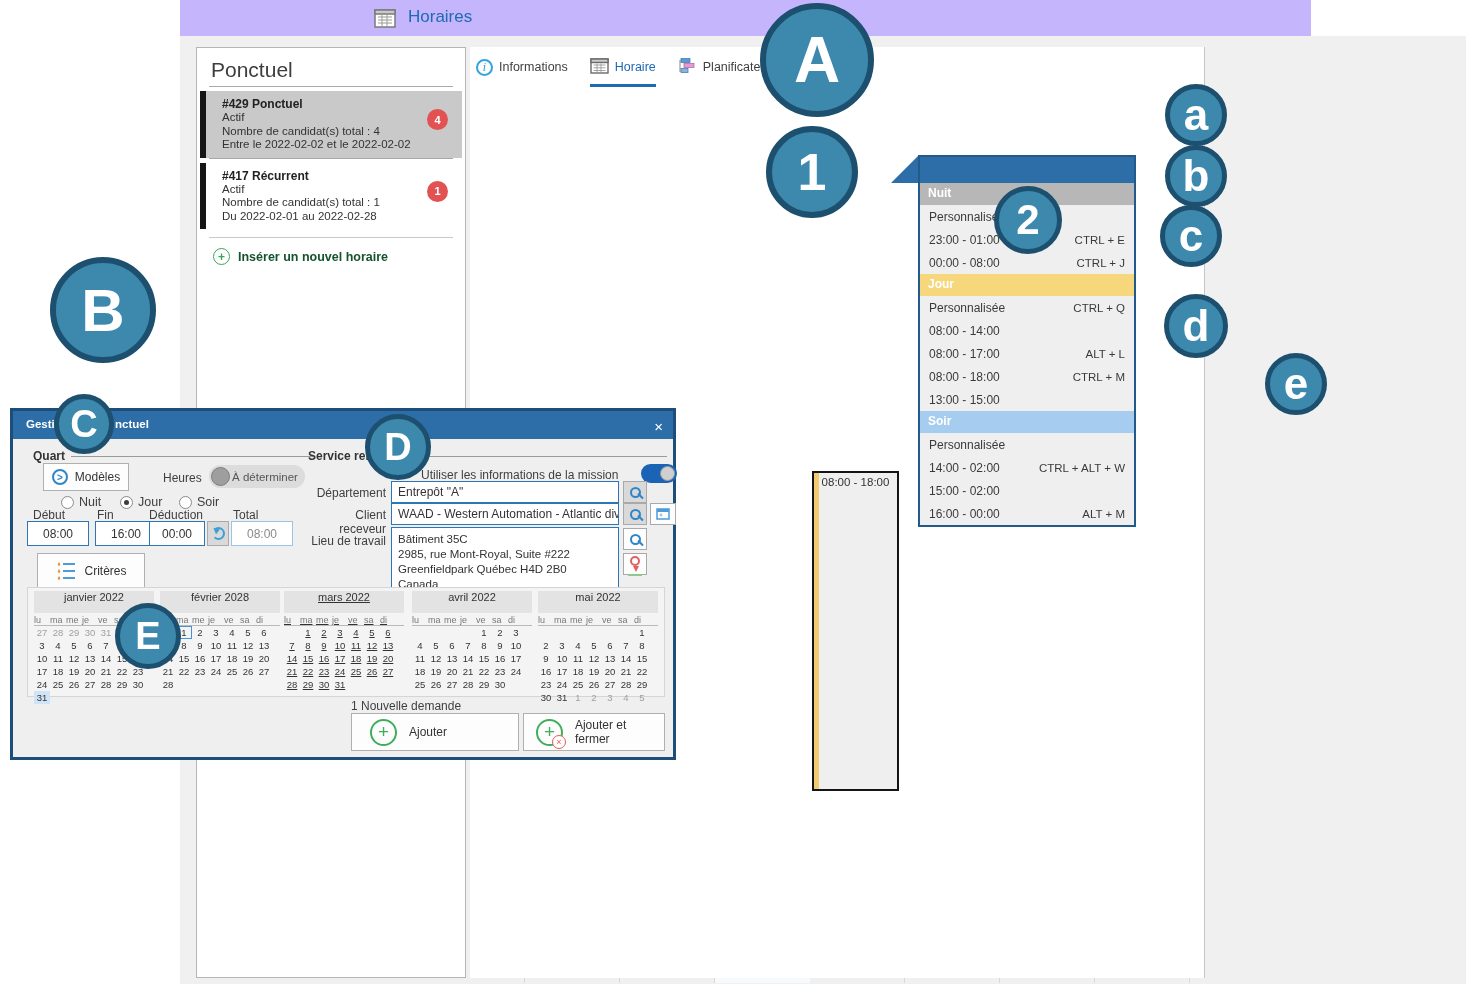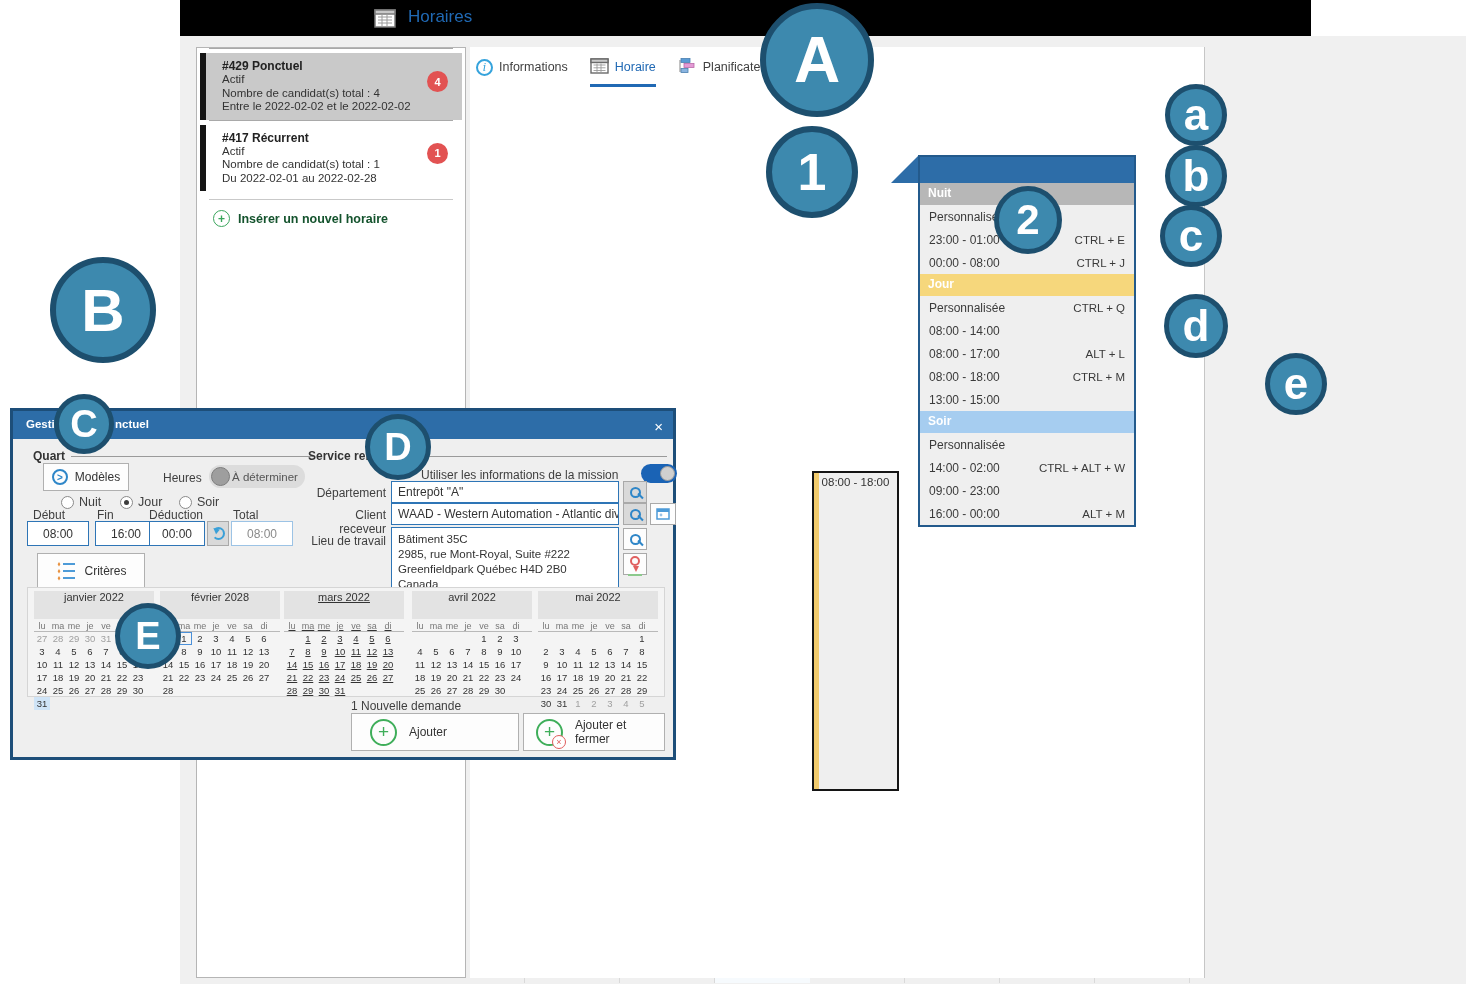--- a/index.html
+++ b/index.html
@@ -1,20 +1,20 @@
 <!DOCTYPE html>
 <html><head>
 <meta charset="utf-8">
 <style>
 *{box-sizing:border-box;margin:0;padding:0}
 html,body{width:1466px;height:984px}
 body{font-family:"Liberation Sans",sans-serif;background:#fff;position:relative;overflow:hidden;color:#333}
 .abs{position:absolute}
 
-#titlebar{left:180px;top:0;width:1131px;height:36px;background:#000000}
+#titlebar{left:180px;top:0;width:1131px;height:36px;background:#c4b5fd}
 #appbg{left:180px;top:36px;width:1286px;height:948px;background:#f0f0f0}
 #apptitle{left:228px;top:7px;font-size:17px;color:#2069b4}
 
 #sidebar{left:196px;top:47px;width:270px;height:931px;background:#fff;border:1px solid #b5b5b5;z-index:2}
 .sb-h{font-size:21px;color:#3d3d3d;margin:10px 0 4px 14px}
 .sb-rule{height:1px;background:#a9a9a9;margin:0 12px 4px 12px}
 .sb-item{position:relative;margin:0 3px;padding:6px 6px 6px 22px;min-height:62px}
 .sb-item.sel{background:#c9c9c9}
 .sb-bar{position:absolute;left:0;top:0;bottom:0;width:6px;background:#151515}
 .sb-t{font-weight:bold;font-size:12px;color:#222}
@@ -100,23 +100,23 @@
 #dialog{left:10px;top:408px;width:666px;height:352px;background:#efefef;border:3px solid #1d4e79;z-index:7}
 #dlg-title{position:absolute;left:0;top:0;right:0;height:28px;background:#2d6da8;color:#fff;font-weight:bold;font-size:11.5px}
 #dlg-title span{position:absolute;top:7px}
 #dlg-close{position:absolute;right:10px;top:4px;font-size:15px;color:#fff;font-weight:normal}
 .dabs{position:absolute}
 .dlbl{font-size:12px;color:#3f3f3f}
 .dinp{background:#fff;border:1px solid #2e75b6;font-size:12px;color:#333;display:flex;align-items:center;justify-content:center}
 .dinp.dim{border-color:#9cc3e5;color:#8a8a8a}
 #dlg-cal{background:#f4f4f4;border:1px solid #d5d5d5}
 .month{position:absolute;top:3px;width:120px}
-.mname{height:28px;background:#e3e3e3;font-size:11px;color:#333;text-align:center}
+.mname{height:22px;background:#e3e3e3;font-size:11px;color:#333;text-align:center}
 .wkhdr{display:flex;border-bottom:1px solid #b9b9b9;margin-top:2px}
-.wkhdr span{width:16px;text-align:center;font-size:9px;color:#777}
+.wkhdr span{width:16px;text-align:left;font-size:9px;color:#777}
 .mrow{display:flex}
 .mrow span{width:16px;height:13px;line-height:13px;text-align:center;font-size:9.5px;color:#333}
 .mrow span.mut{color:#9f9f9f}
 .mrow span.sel{border:1px solid #4a90d9;line-height:11px}
 .mrow span.hig{background:#cfe4f7}
 .calarr{font-size:9px;color:#555}
 .bigplus{width:27px;height:27px;border:2px solid #3fae5a;border-radius:50%;color:#3fae5a;font-size:19px;display:flex;align-items:center;justify-content:center;position:relative}
 .bigplus .rx{position:absolute;right:-5px;bottom:-5px;width:14px;height:14px;border:1.5px solid #e05c5c;border-radius:50%;background:#fff;color:#e05c5c;font-size:9px;display:flex;align-items:center;justify-content:center}
 
 .callout{position:absolute;border-radius:50%;background:#3d89ae;border:5px solid #1d4f6e;color:#fff;font-weight:bold;display:flex;align-items:center;justify-content:center;z-index:20}
@@ -130,20 +130,21 @@
       <rect x="1" y="3" width="20" height="4" fill="#c9c9c9" stroke="#7a7a7a" stroke-width="1.5"></rect>
       <path d="M4 10h14M4 13h14M4 16h14M8 8v11M13 8v11" stroke="#9a9a9a" stroke-width="1"></path>
     </svg>
   <div class="abs" id="apptitle">Horaires</div>
 
 </div>
 <div class="abs" id="appbg"></div>
 
 <div class="abs" id="sidebar">
   <div id="sb-sections">
+      <div class="sb-h">Ponctuel</div>
       <div class="sb-rule"></div>
       <div class="sb-item sel">
         <div class="sb-bar"></div>
         <div class="sb-t">#429 Ponctuel</div>
         <div class="sb-l">Actif</div>
         <div class="sb-l">Nombre de candidat(s) total : 4</div>
         <div class="sb-l">Entre le 2022-02-02 et le 2022-02-02</div>
         <div class="badge">4</div>
       </div>
       <div class="sb-rule"></div>
@@ -313,21 +314,21 @@
       <div class="mhdr" style="background: rgb(166, 205, 240);">Soir</div>
       <div class="mitem">
         <div style="display: inline;">Personnalisée</div>
         <div class="mshort" style="display: inline;"></div>
       </div>
       <div class="mitem">
         <div style="display: inline;">14:00 - 02:00</div>
         <div class="mshort" style="display: inline;">CTRL + ALT + W</div>
       </div>
       <div class="mitem">
-        <div style="display: inline;">09:00 - 23:00</div>
+        <div style="display: inline;">15:00 - 02:00</div>
         <div class="mshort" style="display: inline;"></div>
       </div>
       <div class="mitem">
         <div style="display: inline;">16:00 - 00:00</div>
         <div class="mshort" style="display: inline;">ALT + M</div>
       </div>
     </div>
 </div>
 
 <div class="abs" id="rpanel"></div>

